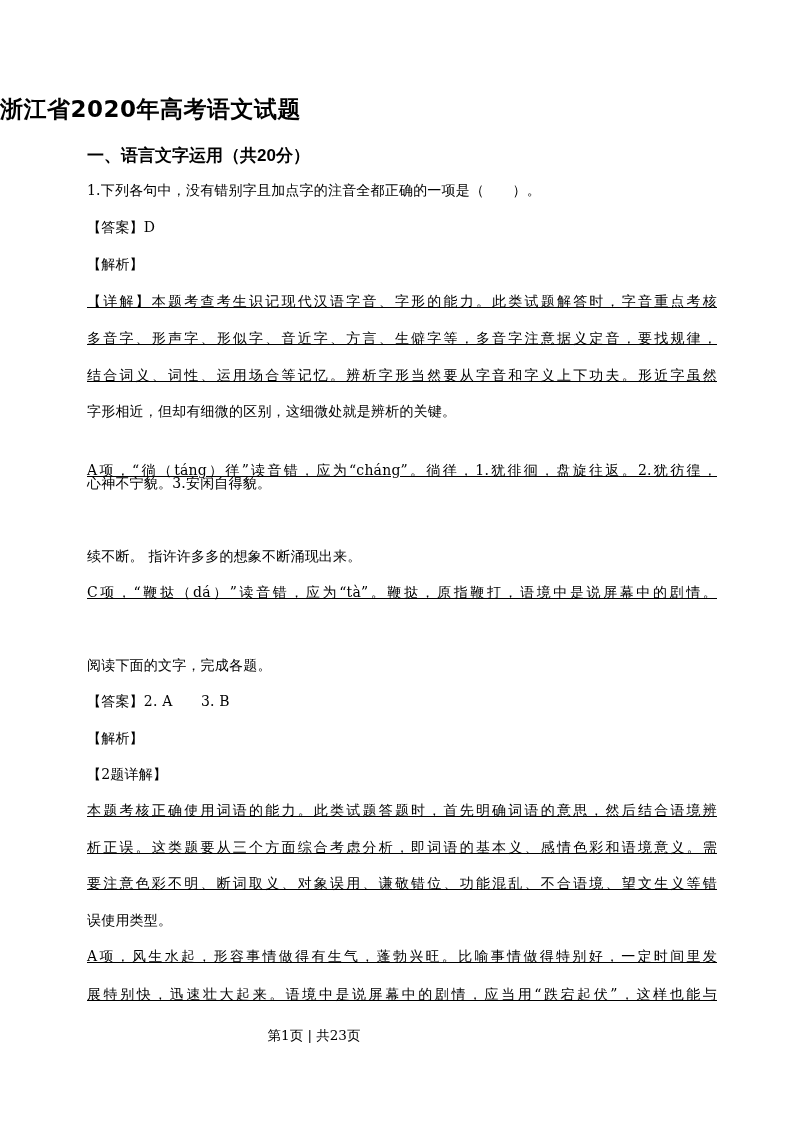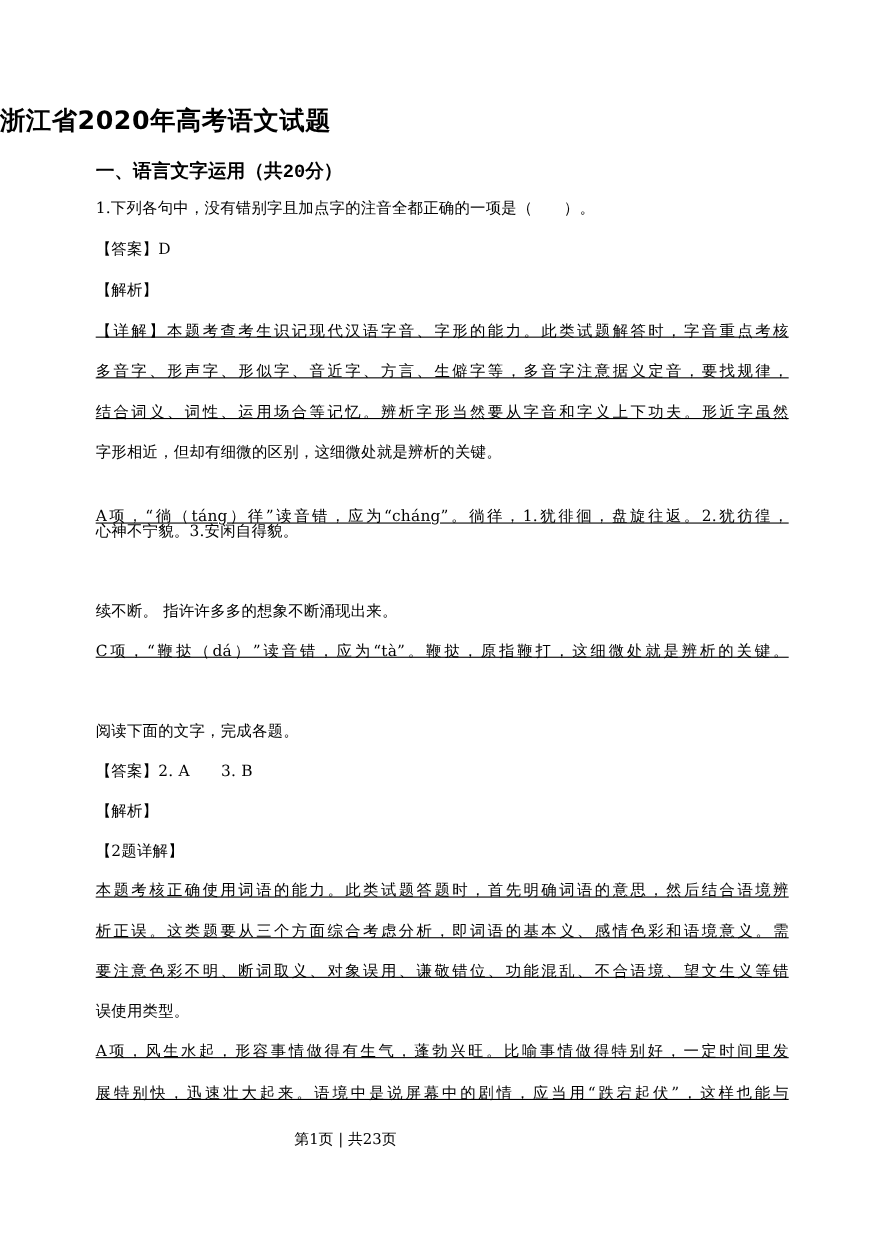--- a/index.html
+++ b/index.html
@@ -2,21 +2,21 @@
 <html><head>
 <meta charset="utf-8">
 <style>
   html, body { margin: 0; padding: 0; background: #ffffff; }
   body { width: 794px; height: 1122px; position: relative; overflow: hidden;
          font-family: "DejaVu Serif", "Liberation Serif", serif; color: #000; }
   .page { position: absolute; left: 0; top: 0; width: 794px; height: 1122px; }
   .title { position: absolute; left: 0; width: 794px; top: 94px; text-align: left;
            font-size: 23px; font-weight: bold; font-family: "DejaVu Sans", "Liberation Sans", sans-serif; letter-spacing: 0.5px; }
   .section { position: absolute; left: 87px; top: 144px; font-size: 17px; font-weight: bold;
-             font-family: Liberation Mono, monospace; }
+             font-family: Liberation Sans, sans-serif; }
   .line { position: absolute; left: 87px; width: 630px; font-size: 14px; white-space: nowrap;
           line-height: 20px; letter-spacing: 0.2px; }
   .justify { text-align-last: justify; text-align: justify; white-space: normal; text-decoration: underline; }
   .footer { position: absolute; left: 0; width: 628px; top: 1027px; text-align: center; font-size: 13.5px; }
 </style>
 </head>
 <body>
 
 <div class="page">
   <div class="title">浙江省2020年高考语文试题</div>
@@ -25,21 +25,21 @@
   <div class="line" style="top:180px">1.下列各句中，没有错别字且加点字的注音全都正确的一项是（　　）。</div>
   <div class="line" style="top:217px">【答案】D</div>
   <div class="line" style="top:254px">【解析】</div>
   <div class="line justify" style="top:291px">【详解】本题考查考生识记现代汉语字音、字形的能力。此类试题解答时，字音重点考核</div>
   <div class="line justify" style="top:328px">多音字、形声字、形似字、音近字、方言、生僻字等，多音字注意据义定音，要找规律，</div>
   <div class="line justify" style="top:365px">结合词义、词性、运用场合等记忆。辨析字形当然要从字音和字义上下功夫。形近字虽然</div>
   <div class="line" style="top:401px">字形相近，但却有细微的区别，这细微处就是辨析的关键。</div>
   <div class="line justify" style="top:460px">A项，“徜（táng）徉”读音错，应为“cháng”。徜徉，1.犹徘徊，盘旋往返。2.犹彷徨，</div>
   <div class="line" style="top:473px">心神不宁貌。3.安闲自得貌。</div>
   <div class="line" style="top:546px">续不断。 指许许多多的想象不断涌现出来。</div>
-  <div class="line justify" style="top:582px">C项，“鞭挞（dá）”读音错，应为“tà”。鞭挞，原指鞭打，这细微处就是辨析的关键。</div>
+  <div class="line justify" style="top:582px">C项，“鞭挞（dá）”读音错，应为“tà”。鞭挞，原指鞭打，语境中是说屏幕中的剧情。</div>
   <div class="line" style="top:655px">阅读下面的文字，完成各题。</div>
   <div class="line" style="top:691px">【答案】2. A　　3. B</div>
   <div class="line" style="top:728px">【解析】</div>
   <div class="line" style="top:764px">【2题详解】</div>
   <div class="line justify" style="top:800px">本题考核正确使用词语的能力。此类试题答题时，首先明确词语的意思，然后结合语境辨</div>
   <div class="line justify" style="top:837px">析正误。这类题要从三个方面综合考虑分析，即词语的基本义、感情色彩和语境意义。需</div>
   <div class="line justify" style="top:873px">要注意色彩不明、断词取义、对象误用、谦敬错位、功能混乱、不合语境、望文生义等错</div>
   <div class="line" style="top:910px">误使用类型。</div>
   <div class="line justify" style="top:946px">A项，风生水起，形容事情做得有生气，蓬勃兴旺。比喻事情做得特别好，一定时间里发</div>
   <div class="line justify" style="top:984px">展特别快，迅速壮大起来。语境中是说屏幕中的剧情，应当用“跌宕起伏”，这样也能与</div>

